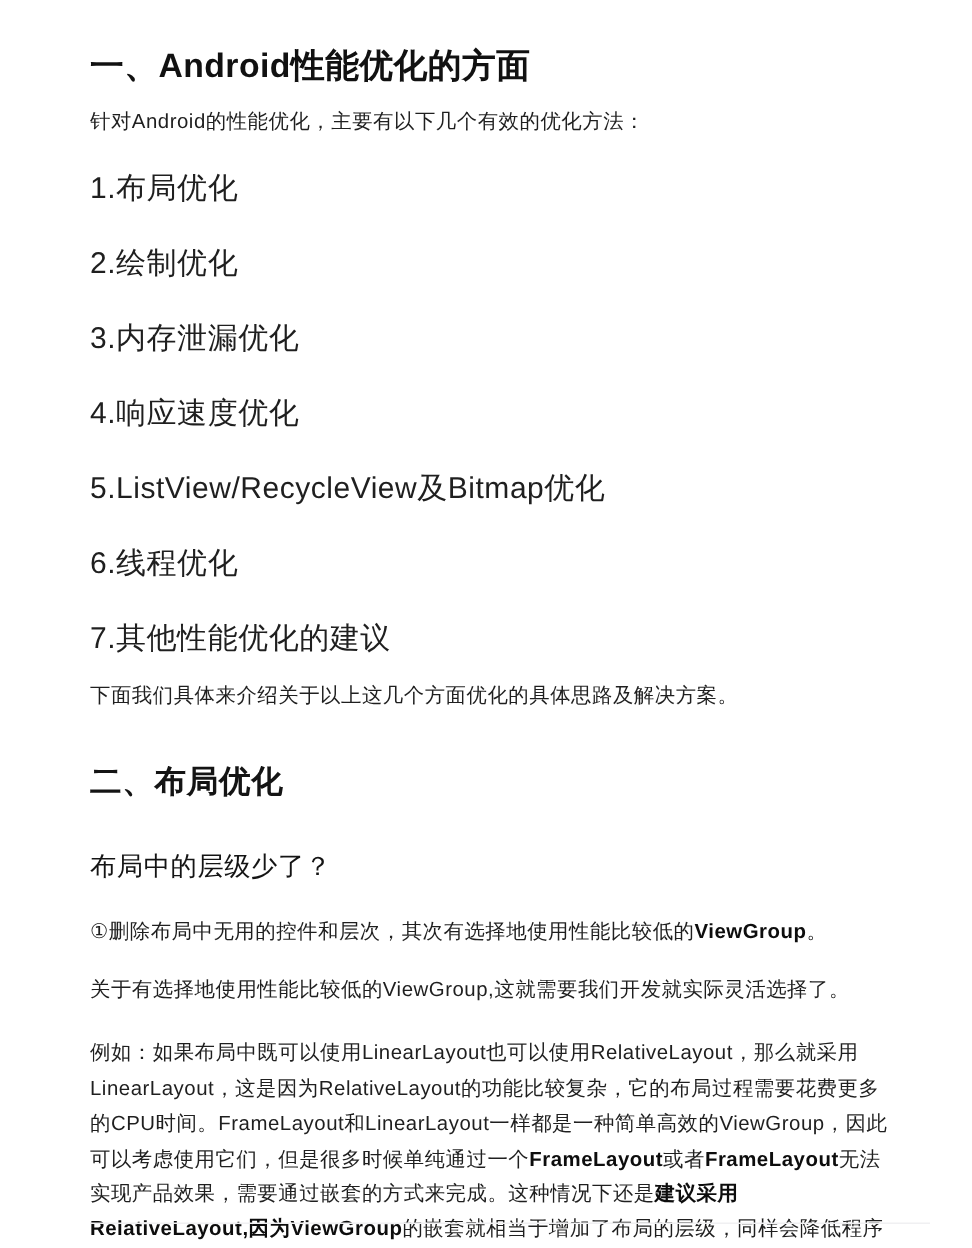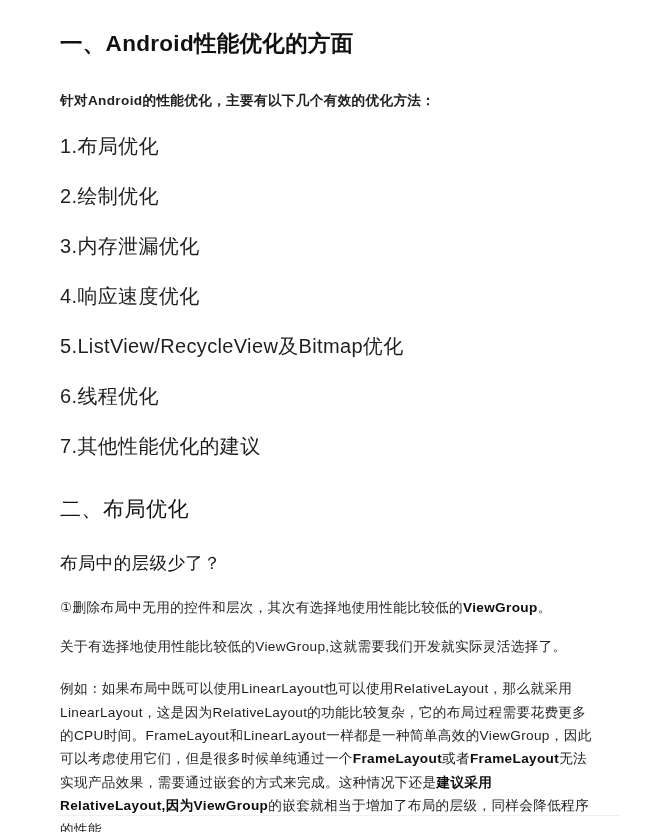--- a/index.html
+++ b/index.html
@@ -36,21 +36,21 @@
   .h1 {
     font-size: 22.5px;
     font-weight: 700;
     line-height: 1.25;
     letter-spacing: 0.3px;
     margin: 14px 0 0 0;
     color: #111111;
   }
   .h2 {
     font-size: 21px;
-    font-weight: 400;
+    font-weight: 700;
     line-height: 1.3;
     letter-spacing: 0.5px;
     margin: 34px 0 0 0;
     color: #141414;
   }
   .h3 {
     font-size: 17.5px;
     font-weight: 400;
     line-height: 1.3;
     letter-spacing: 0.4px;
@@ -60,21 +60,21 @@
 
   
   .para {
     font-size: 13.6px;
     font-weight: 400;
     line-height: 1.55;
     letter-spacing: 0.35px;
     color: #1f1f1f;
     margin: 0;
   }
-  .para.lead    { margin-top: 32px; font-weight: bold; }
+  .para.lead    { margin-top: 12px; }
   .para.after-h { margin-top: 22px; }
   .para.tight   { margin-top: 18px; }
   .para.block   { margin-top: 20px; line-height: 1.72; }
 
   
   .item {
     font-size: 20px;
     font-weight: 400;
     line-height: 1.5;
     letter-spacing: 0.35px;
@@ -108,20 +108,21 @@
     <p class="para lead">针对Android的性能优化，主要有以下几个有效的优化方法：</p>
 
     <div class="item">1.布局优化</div>
     <div class="item">2.绘制优化</div>
     <div class="item">3.内存泄漏优化</div>
     <div class="item">4.响应速度优化</div>
     <div class="item">5.ListView/RecycleView及Bitmap优化</div>
     <div class="item">6.线程优化</div>
     <div class="item">7.其他性能优化的建议</div>
 
+    <p class="para lead">下面我们具体来介绍关于以上这几个方面优化的具体思路及解决方案。</p>
 
     <h2 class="h2">二、布局优化</h2>
 
 
     <h3 class="h3">布局中的层级少了？</h3>
 
     <p class="para after-h"><span>①</span><span>删除布局中无用的控件和层次，其次有选择地使用性能比较低的</span><b>ViewGroup</b><span>。</span></p>
 
     <p class="para tight">关于有选择地使用性能比较低的ViewGroup,这就需要我们开发就实际灵活选择了。</p>
 

